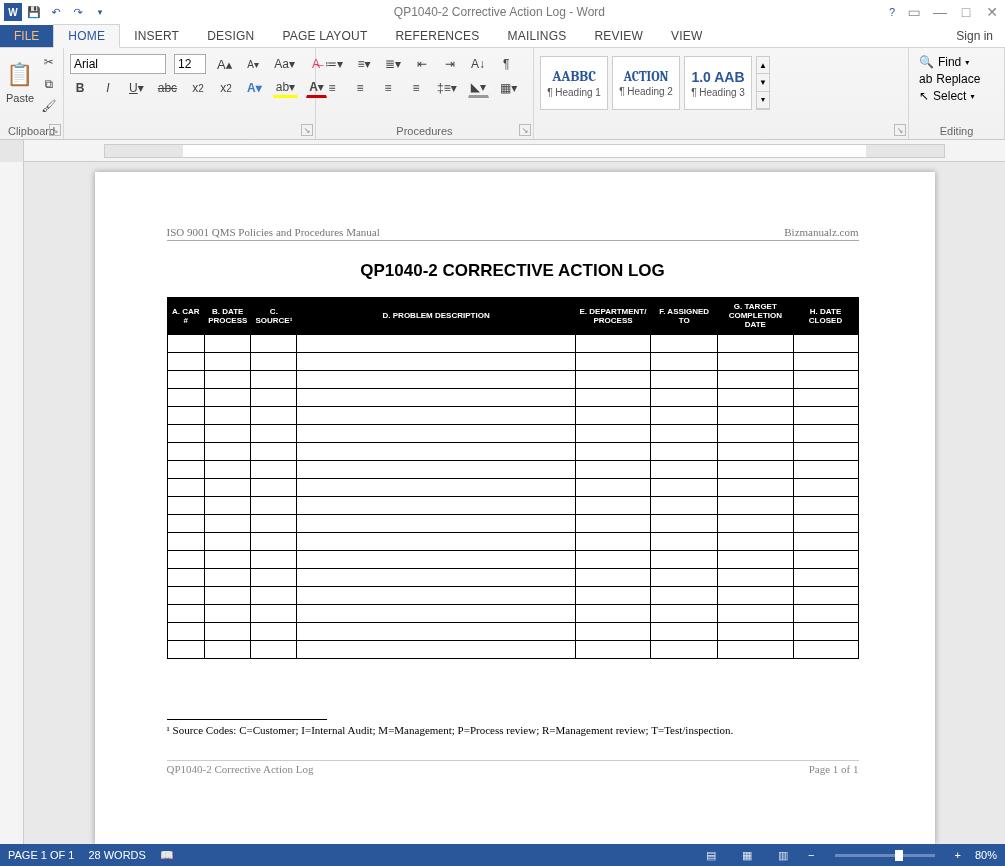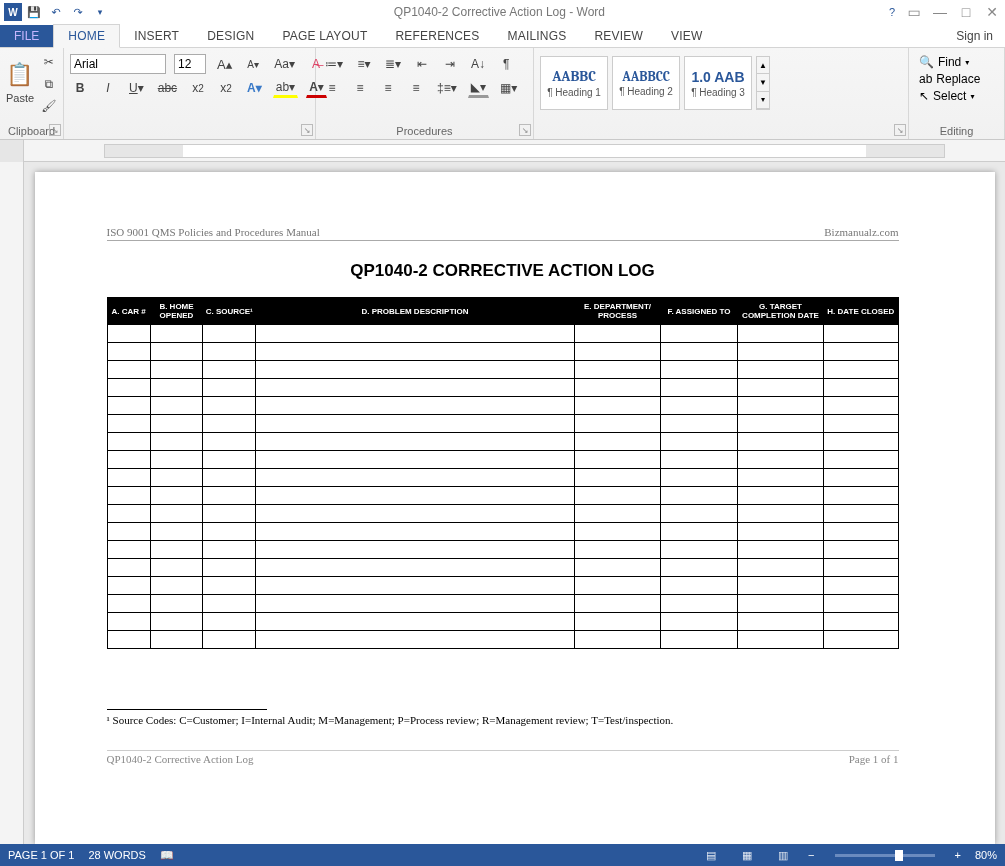--- a/index.html
+++ b/index.html
@@ -9,21 +9,21 @@
 .titlebar { height:24px; background:#fff; display:flex; align-items:center; padding:0 4px; color:#666; }
 .titlebar .ql { display:flex; gap:2px; align-items:center; }
 .titlebar .ql .btn { width:20px; height:20px; display:flex; align-items:center; justify-content:center; cursor:pointer; color:#2a579a; }
 .titlebar .title { flex:1; text-align:center; font-size:12px; color:#777; }
 .titlebar .wc { display:flex; gap:8px; }
 .titlebar .wc span { width:18px; height:18px; display:flex; align-items:center; justify-content:center; color:#888; cursor:pointer; font-size:14px;}
 .titlebar .help { color:#2a579a; margin-right:10px;}
 
 
 .tabs { height:24px; background:#fff; display:flex; align-items:flex-end; border-bottom:1px solid #d4d4d4; font-size:12px; }
-.tabs .file { background:#2a579a; color:#c4b5fd; padding:4px 14px 4px 14px; margin-right:0; }
+.tabs .file { background:#2a579a; color:#fdba74; padding:4px 14px 4px 14px; margin-right:0; }
 .tabs .tab { padding:4px 14px; color:#444; cursor:pointer; text-transform:uppercase; letter-spacing:0.2px;}
 .tabs .tab.active { color:#2a579a; border:1px solid #d4d4d4; border-bottom:1px solid #f6f6f6; background:#f6f6f6; margin-bottom:-1px; }
 .tabs .spacer { flex:1; }
 .tabs .signin { padding:4px 12px; color:#444; cursor:pointer; }
 
 
 .ribbon { height:92px; background:linear-gradient(#f6f6f6,#f1f1f1); border-bottom:1px solid #c9c9c9; display:flex; }
 .group { border-right:1px solid #d7d7d7; padding:2px 6px 0 6px; display:flex; flex-direction:column; position:relative;}
 .group .glabel { text-align:center; font-size:11px; color:#666; padding:2px 0 2px 0; }
 .group .gcontent { flex:1; display:flex; align-items:flex-start; gap:4px; }
@@ -51,21 +51,21 @@
 .ruler-corner { width:24px; border-right:1px solid #ccc; background:#e6e6e6; }
 .ruler-h { flex:1; position:relative; background:#f4f4f4; border-bottom:1px solid #ccc; overflow:hidden;}
 .ruler-h .strip { position:absolute; left:80px; right:60px; top:4px; height:14px; background:#fff; border:1px solid #ccc;}
 .ruler-h .strip .margin-l { position:absolute; left:0; top:0; bottom:0; width:78px; background:#e6e6e6;}
 .ruler-h .strip .margin-r { position:absolute; right:0; top:0; bottom:0; width:78px; background:#e6e6e6;}
 
 
 .docarea { position:absolute; top:162px; left:0; right:0; bottom:22px; background:#e9e9e9; overflow:hidden; display:flex; }
 .vruler { width:24px; background:#f4f4f4; border-right:1px solid #ccc;}
 .canvas { flex:1; display:flex; justify-content:center; overflow:auto; padding-top:10px;}
-.page { width:960px; min-height:650px; background:#fff; box-shadow:0 0 6px rgba(0,0,0,0.35); padding:54px 96px 40px 72px; position:relative; font-family:"Times New Roman",serif; color:#000;}
+.page { width:840px; min-height:650px; background:#fff; box-shadow:0 0 6px rgba(0,0,0,0.35); padding:54px 76px 40px 72px; position:relative; font-family:"Times New Roman",serif; color:#000;}
 .page .hdrline { display:flex; justify-content:space-between; font-size:11px; color:#777; border-bottom:1px solid #aaa; padding-bottom:2px;}
 .page h1 { text-align:center; font-size:17px; font-weight:bold; margin:20px 0 16px 0; font-family:Arial,sans-serif;}
 .page table.log { width:100%; border-collapse:collapse; font-family:Arial,sans-serif;}
 .page table.log th { background:#000; color:#fff; font-size:8px; font-weight:bold; padding:4px 2px; border:1px solid #000; text-align:center; line-height:1.15;}
 .page table.log td { border:1px solid #000; height:18px; font-size:10px;}
 .page .footnote { font-size:11px; margin-top:60px;}
 .page .footnote .rule { width:160px; border-top:1px solid #000; margin-bottom:4px;}
 .page .ftr { display:flex; justify-content:space-between; font-size:11px; color:#888; border-top:1px solid #ccc; margin-top:24px; padding-top:2px;}
 
 
@@ -185,21 +185,21 @@
   </div>
 
   <div class="group" style="flex:1;min-width:300px">
     <div class="gcontent" style="padding-top:4px">
       <div class="styles-gal">
         <div class="style-item">
             <span class="p2">AABBC</span>
             <span class="lbl">¶ Heading 1</span>
           </div>
         <div class="style-item">
-            <span class="p3">AABBCC</span>
+            <span class="p3">ACTION</span>
             <span class="lbl">¶ Heading 2</span>
           </div>
         <div class="style-item">
             <span class="p4">1.0  AAB</span>
             <span class="lbl">¶ Heading 3</span>
           </div>
         <div class="style-scroll">
             <div>▲</div>
             <div>▼</div>
             <div>▾</div>
@@ -248,21 +248,21 @@
     <div class="page">
       <div class="hdrline">
         <span>ISO 9001 QMS Policies and Procedures Manual</span>
         <span>Bizmanualz.com</span>
       </div>
       <h1>QP1040-2 CORRECTIVE ACTION LOG</h1>
       <table class="log">
         <thead>
             <tr id="log-head">
               <th style="width: 36px;">A. CAR #</th>
-              <th style="width: 44px;">B. HOME OPENED</th>
+              <th style="width: 44px;">B. DATE PROCESS</th>
               <th style="width: 44px;">C. SOURCE¹</th>
               <th style="width: 266px;">D. PROBLEM DESCRIPTION</th>
               <th style="width: 72px;">E. DEPARTMENT/ PROCESS</th>
               <th style="width: 64px;">F. ASSIGNED TO</th>
               <th style="width: 72px;">G. TARGET COMPLETION DATE</th>
               <th style="width: 62px;">H. DATE CLOSED</th>
             </tr>
           </thead>
         <tbody id="log-body">
             <tr>

